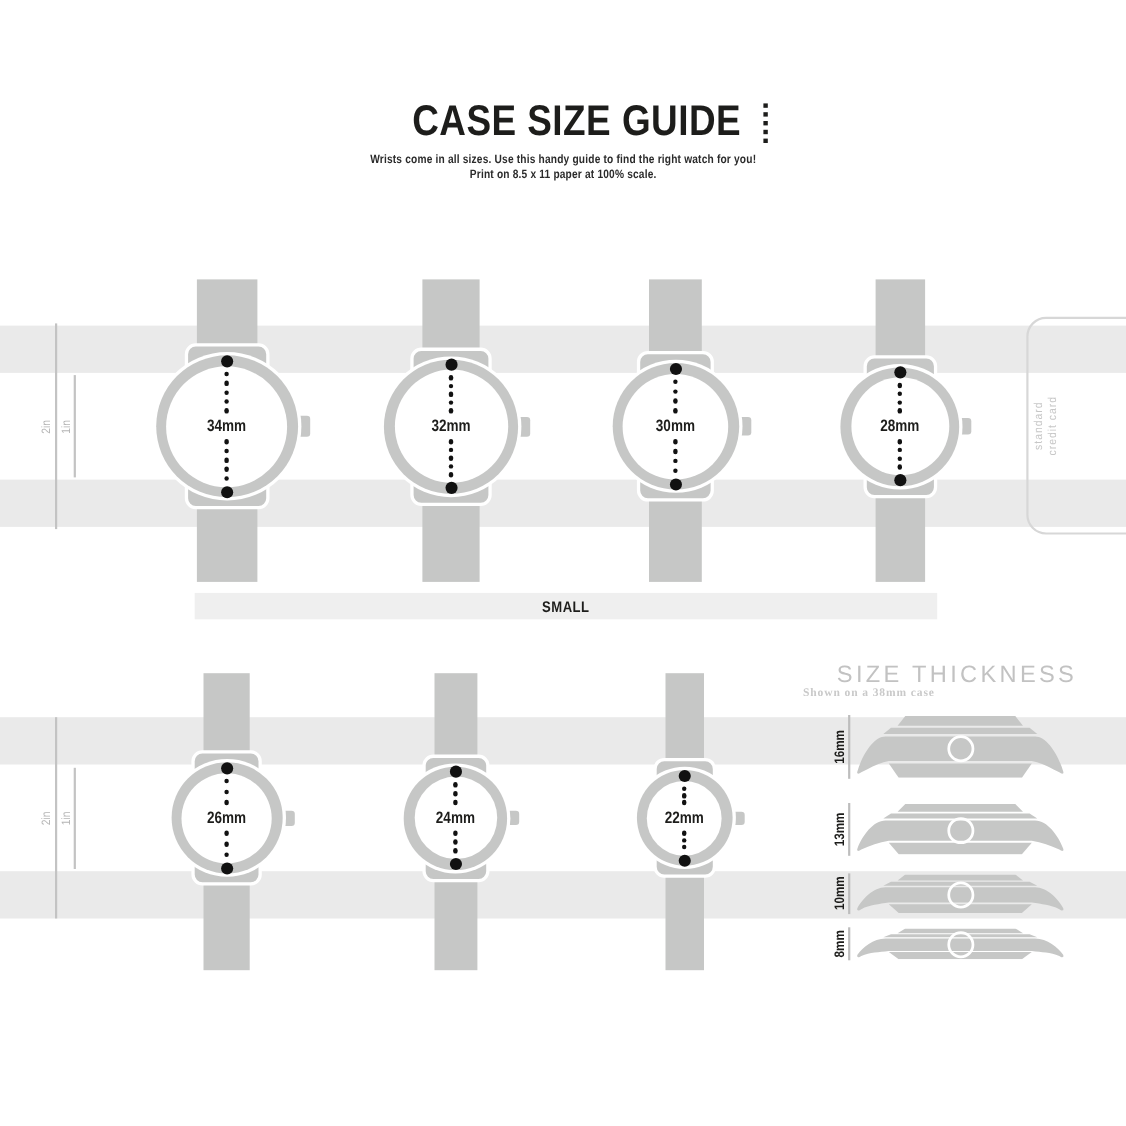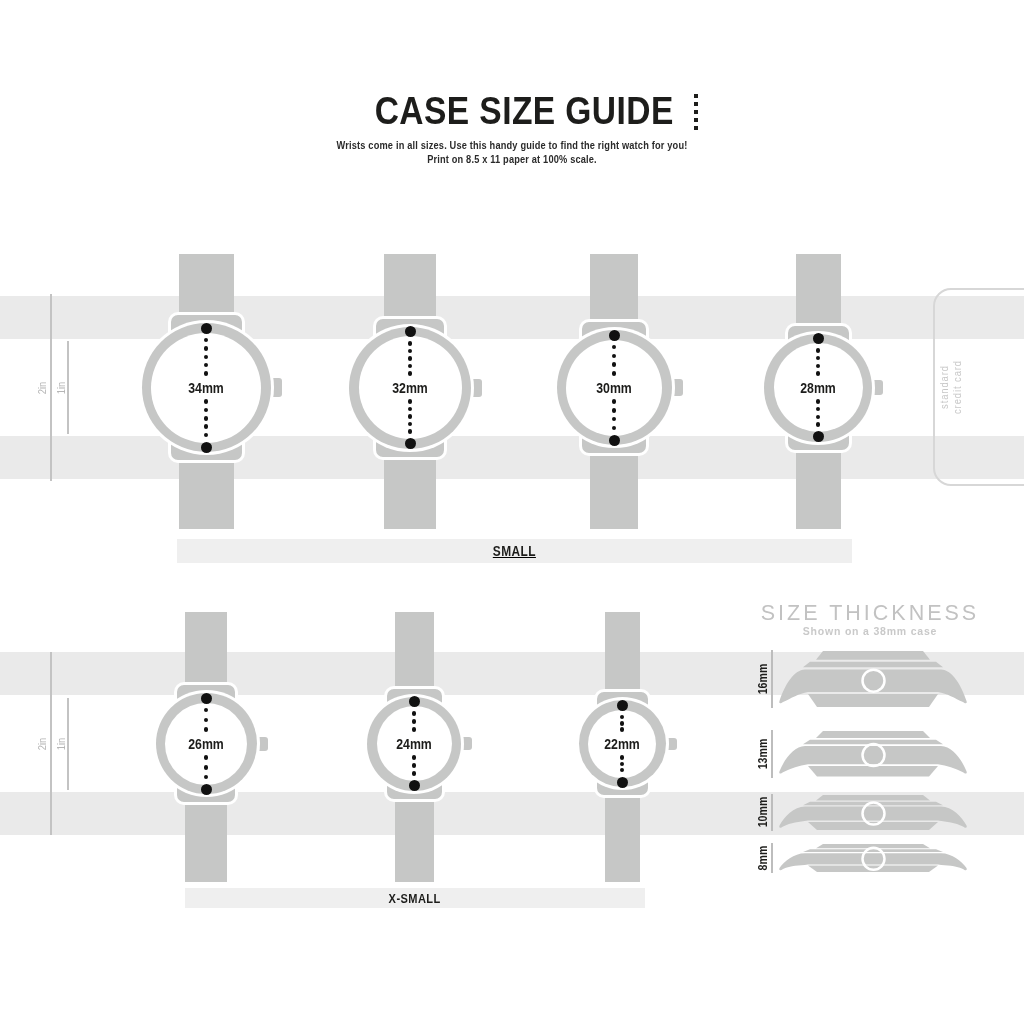--- a/index.html
+++ b/index.html
@@ -37,22 +37,22 @@
   .group-bar span{font-weight:bold;color:#1d1d1b;letter-spacing:0.5px;transform:scaleX(0.85);}
   
   #credit-card{position:absolute;left:933px;top:288px;width:110px;height:198px;border:2px solid #d7d7d7;
     border-radius:18px;z-index:2;background:transparent;box-sizing:border-box;}
   #credit-card-label{position:absolute;left:951px;top:387px;z-index:2;text-align:center;line-height:13px;
     font-size:10.5px;color:#c7c7c7;letter-spacing:1px;white-space:nowrap;
     transform:translate(-50%,-50%) rotate(-90deg) scaleX(0.9);}
   
   #thickness-title{position:absolute;left:730px;top:601px;width:280px;text-align:center;font-size:21.5px;
     color:#c2c2c2;letter-spacing:3px;z-index:2;white-space:nowrap;}
-  #thickness-subtitle{position:absolute;left:730px;top:625px;width:280px;text-align:center;font-size:10.5px;
-    font-weight:bold;color:#c9c9c9;letter-spacing:0.8px;z-index:2;}
+  #thickness-subtitle{position:absolute;left:730px;top:625px;width:280px;text-align:left;font-size:10.5px;
+    font-weight:bold;color:#c9c9c9;letter-spacing:0.8px;z-index:2;font-family:Liberation Serif, serif;}
   .thick-line{position:absolute;width:1.5px;background:#bdbdbd;z-index:2;}
   .thick-label{position:absolute;font-size:12.5px;font-weight:bold;color:#1d1d1b;white-space:nowrap;
     transform:translate(-50%,-50%) rotate(-90deg) scaleX(0.85);z-index:2;}
   .profile-svg{position:absolute;z-index:2;}
 </style>
 </head>
 <body>
 
 <div id="canvas">
 
@@ -77,21 +77,21 @@
 
   <div id="thickness-title">SIZE THICKNESS</div>
   <div id="thickness-subtitle">Shown on a 38mm case</div>
 
 <div class="stripe" style="top: 296px;"></div>
     <div class="stripe" style="top: 436px;"></div>
     <div class="ruler-line" style="left: 50px; top: 294px; height: 187px;"></div>
     <div class="ruler-line" style="left: 67px; top: 341px; height: 93px;"></div>
     <div class="ruler-label" style="left: 42px; top: 387.5px;">2in</div>
     <div class="ruler-label" style="left: 61px; top: 387.5px;">1in</div>
-    <div class="group-bar" style="left: 177px; top: 539px; width: 675px; height: 24px; text-decoration: underline;">
+    <div class="group-bar" style="left: 177px; top: 539px; width: 675px; height: 24px;">
       <span style="font-size: 14px;">SMALL</span>
     </div>
     <div>
       <div class="strap" style="left: 178.5px; top: 254px; width: 55px; height: 275px;"></div>
       <div class="lugs" style="left: 167.5px; top: 312px; width: 77px; height: 151px;"></div>
       <div class="crown" style="left: 271.5px; top: 378px; width: 10px; height: 19px;"></div>
       <div class="case-ring" style="left: 141.5px; top: 323px; width: 129px; height: 129px;"></div>
       <div class="case-face" style="left: 151px; top: 332.5px; width: 110px; height: 110px;"></div>
       <div class="dot-big" style="left: 200.5px; top: 322.5px;"></div>
       <div class="dot-big" style="left: 200.5px; top: 441.5px;"></div>
@@ -162,23 +162,20 @@
       <div class="dot-sm" style="left: 815.75px; top: 371.25px;"></div>
       <div class="dot-sm" style="left: 815.75px; top: 399.25px;"></div>
       <div class="size-label" style="left: 783px; top: 378.5px;">28mm</div>
     </div>
     <div class="stripe" style="top: 652px;"></div>
     <div class="stripe" style="top: 792px;"></div>
     <div class="ruler-line" style="left: 50px; top: 652px; height: 183px;"></div>
     <div class="ruler-line" style="left: 67px; top: 698px; height: 92px;"></div>
     <div class="ruler-label" style="left: 42px; top: 743.5px;">2in</div>
     <div class="ruler-label" style="left: 61px; top: 743.5px;">1in</div>
-    <div class="group-bar" style="left: 185px; top: 888px; width: 460px; height: 20px;">
-      <span style="font-size: 13px;">X-SMALL</span>
-    </div>
     <div>
       <div class="strap" style="left: 185px; top: 612px; width: 42px; height: 270px;"></div>
       <div class="lugs" style="left: 174px; top: 682px; width: 64px; height: 123px;"></div>
       <div class="crown" style="left: 257.5px; top: 736.5px; width: 10px; height: 14px;"></div>
       <div class="case-ring" style="left: 155.5px; top: 693px; width: 101px; height: 101px;"></div>
       <div class="case-face" style="left: 165px; top: 702.5px; width: 82px; height: 82px;"></div>
       <div class="dot-big" style="left: 200.5px; top: 692.5px;"></div>
       <div class="dot-big" style="left: 200.5px; top: 783.5px;"></div>
       <div class="dot-sm" style="left: 203.75px; top: 707.75px;"></div>
       <div class="dot-sm" style="left: 203.75px; top: 774.75px;"></div>

